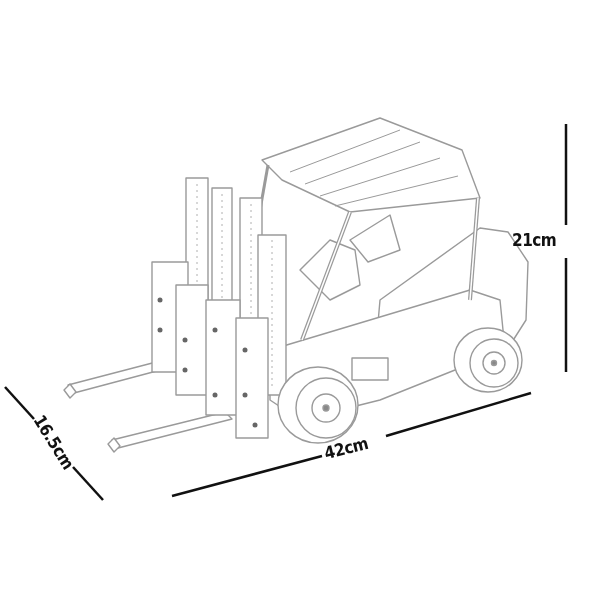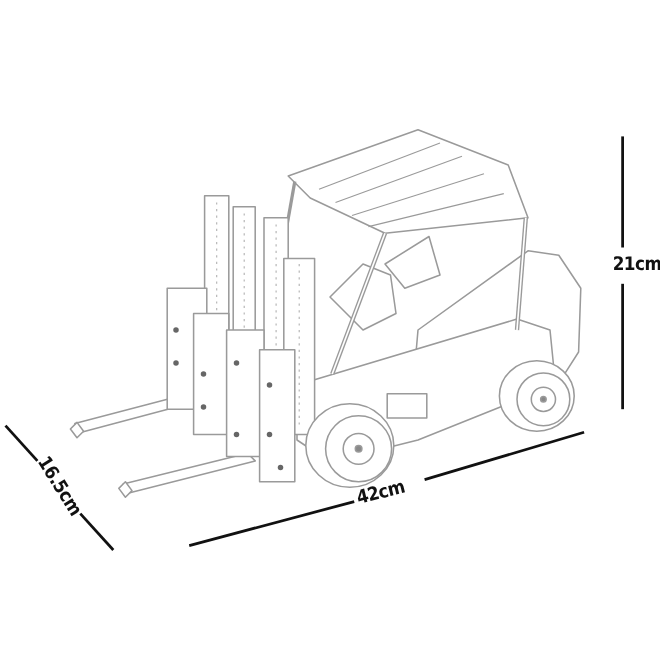--- a/index.html
+++ b/index.html
@@ -3,21 +3,21 @@
 <meta charset="utf-8">
 <style>
   html, body { margin: 0; padding: 0; background: #ffffff; }
   body { width: 600px; height: 600px; position: relative; overflow: hidden; font-family: "DejaVu Sans", sans-serif; }
   .canvas { position: absolute; left: 0; top: 0; width: 600px; height: 600px; }
   .dim-label {
     position: absolute; font-family: "DejaVu Sans Condensed", "DejaVu Sans", sans-serif;
     font-weight: bold; font-size: 17px; color: #111; letter-spacing: -0.5px; white-space: nowrap;
     transform-origin: center center;
   }
-  #lbl-height { left: 557px; top: 230px; }
+  #lbl-height { left: 512px; top: 230px; }
   #lbl-length { left: 324px; top: 438px; transform: rotate(-14deg); }
   #lbl-width { left: 24px; top: 432px; transform: rotate(58deg); }
 </style>
 </head>
 <body>
 
 <svg class="canvas" viewBox="0 0 600 600" xmlns="http://www.w3.org/2000/svg">
 
   <g stroke="#111" stroke-width="2.5">
     <line x1="566" y1="124" x2="566" y2="225"></line>

